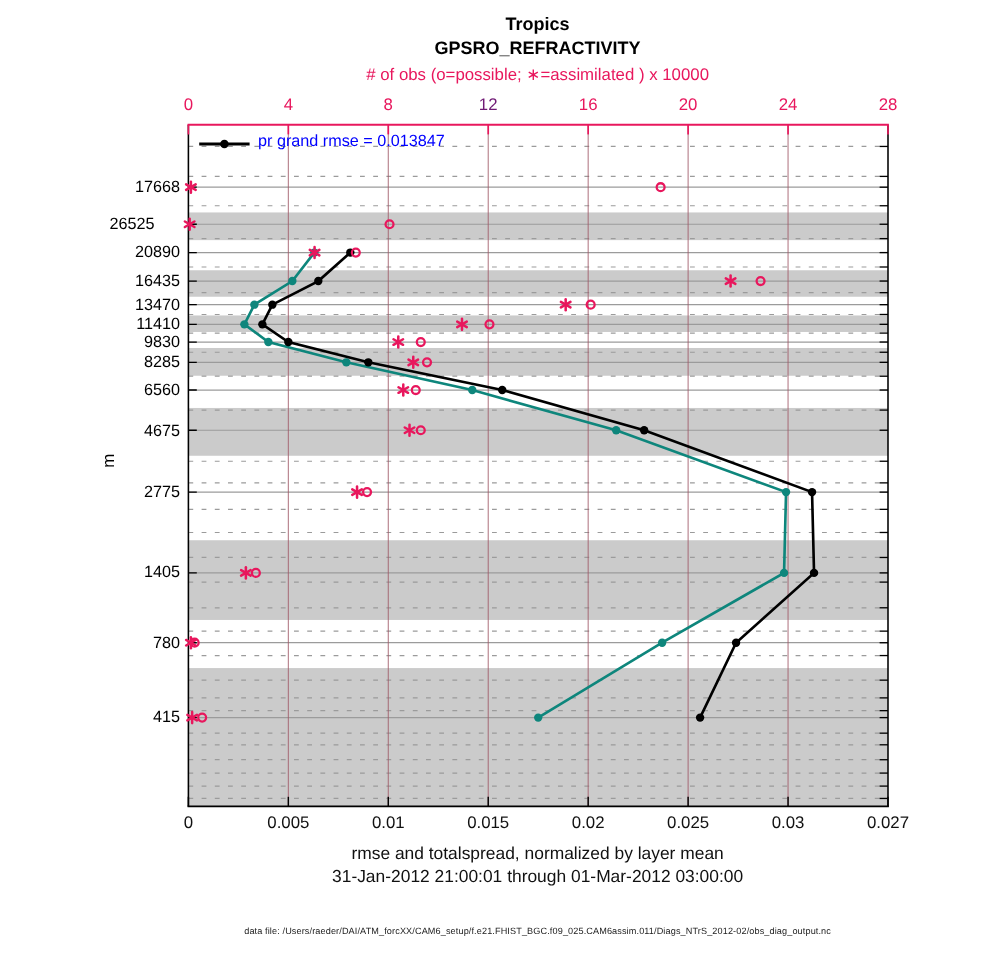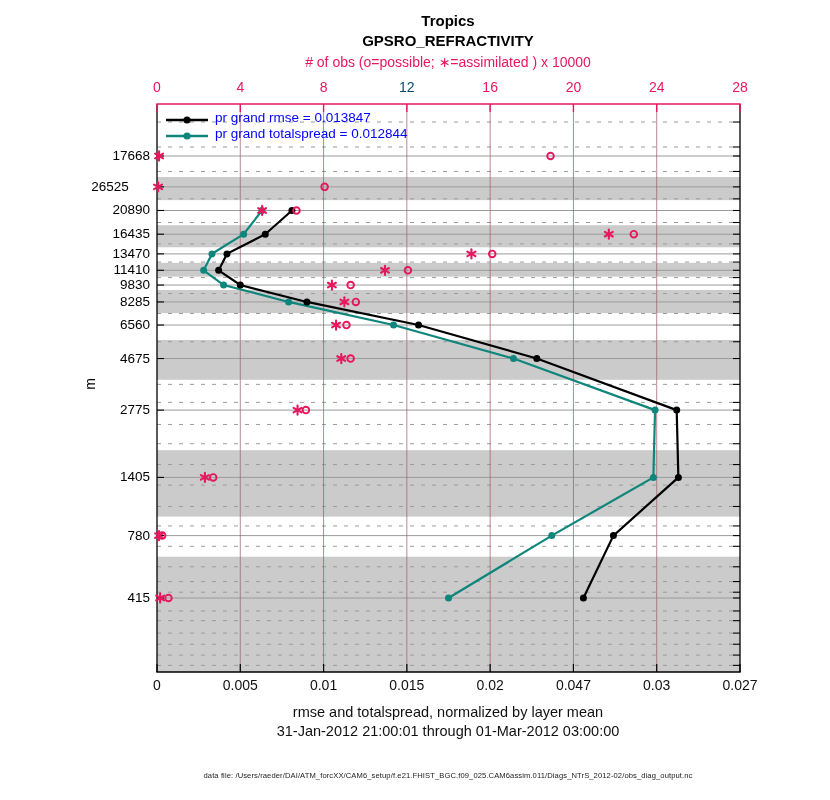--- a/index.html
+++ b/index.html
@@ -245,33 +245,33 @@
     </svg>
 
   <div class="abs ctr" id="title1">Tropics</div>
   <div class="abs ctr" id="title2">GPSRO_REFRACTIVITY</div>
   <div class="abs ctr" id="toplabel" style="color: rgb(232, 23, 93);"># of obs (o=possible; ∗=assimilated ) x 10000</div>
 
   <div id="topticks">
       <div class="tick" style="left: 125px; top: 80px; color: rgb(232, 23, 93);">0</div>
       <div class="tick" style="left: 208.286px; top: 80px; color: rgb(232, 23, 93);">4</div>
       <div class="tick" style="left: 291.571px; top: 80px; color: rgb(232, 23, 93);">8</div>
-      <div class="tick" style="left: 374.857px; top: 80px; color: #0c4a6e;">12</div>
+      <div class="tick" style="left: 374.857px; top: 80px; color: #701a75;">12</div>
       <div class="tick" style="left: 458.143px; top: 80px; color: rgb(232, 23, 93); text-align: center;">16</div>
       <div class="tick" style="left: 541.429px; top: 80px; color: rgb(232, 23, 93);">20</div>
       <div class="tick" style="left: 624.714px; top: 80px; color: rgb(232, 23, 93);">24</div>
       <div class="tick" style="left: 708px; top: 80px; color: rgb(232, 23, 93);">28</div>
     </div>
   <div id="bottomticks">
       <div class="tick" style="left: 125px; top: 678px; color: rgb(17, 17, 17);">0</div>
       <div class="tick" style="left: 208.286px; top: 678px; color: rgb(17, 17, 17);">0.005</div>
       <div class="tick" style="left: 291.571px; top: 678px; color: rgb(17, 17, 17);">0.01</div>
       <div class="tick" style="left: 374.857px; top: 678px; color: rgb(17, 17, 17);">0.015</div>
       <div class="tick" style="left: 458.143px; top: 678px; color: rgb(17, 17, 17);">0.02</div>
-      <div class="tick" style="left: 541.429px; top: 678px; color: rgb(17, 17, 17);">0.047</div>
+      <div class="tick" style="left: 541.429px; top: 678px; color: rgb(17, 17, 17);">0.025</div>
       <div class="tick" style="left: 624.714px; top: 678px; color: rgb(17, 17, 17);">0.03</div>
       <div class="tick" style="left: 708px; top: 678px; color: rgb(17, 17, 17);">0.027</div>
     </div>
   <div id="yticks">
       <div class="ytick" style="left: 38px; top: 148px;">17668</div>
       <div class="ytick" style="left: 38px; top: 178.874px; text-align: center;">26525</div>
       <div class="ytick" style="left: 38px; top: 202.489px;">20890</div>
       <div class="ytick" style="left: 38px; top: 226.208px;">16435</div>
       <div class="ytick" style="left: 38px; top: 245.881px;">13470</div>
       <div class="ytick" style="left: 38px; top: 262.294px;">11410</div>
@@ -288,25 +288,18 @@
   <div class="abs" id="ylabel">m</div>
 
   <div class="abs" id="legend">
     <div class="lrow">
       <svg width="44" height="10">
         <line class="lm-line" x1="1" y1="5" x2="43" y2="5" stroke-width="2.4" stroke="#000000"></line>
         <circle class="lm-dot" cx="22" cy="5" r="3.6" fill="#000000"></circle>
       </svg>
       <span class="ltext" style="color: rgb(0, 0, 255);">pr grand rmse = 0.013847</span>
     </div>
-    <div class="lrow">
-      <svg width="44" height="10">
-        <line class="lm-line" x1="1" y1="5" x2="43" y2="5" stroke-width="2.4" stroke="#0e867c"></line>
-        <circle class="lm-dot" cx="22" cy="5" r="3.6" fill="#0e867c"></circle>
-      </svg>
-      <span class="ltext" style="color: rgb(0, 0, 255);">pr grand totalspread = 0.012844</span>
-    </div>
   </div>
 
   <div class="abs ctr" id="xlabel">rmse and totalspread, normalized by layer mean</div>
   <div class="abs ctr" id="daterange">31-Jan-2012 21:00:01 through 01-Mar-2012 03:00:00</div>
   <div class="abs ctr" id="footer">data file: /Users/raeder/DAI/ATM_forcXX/CAM6_setup/f.e21.FHIST_BGC.f09_025.CAM6assim.011/Diags_NTrS_2012-02/obs_diag_output.nc</div>
 </div>
 
 </body></html>

